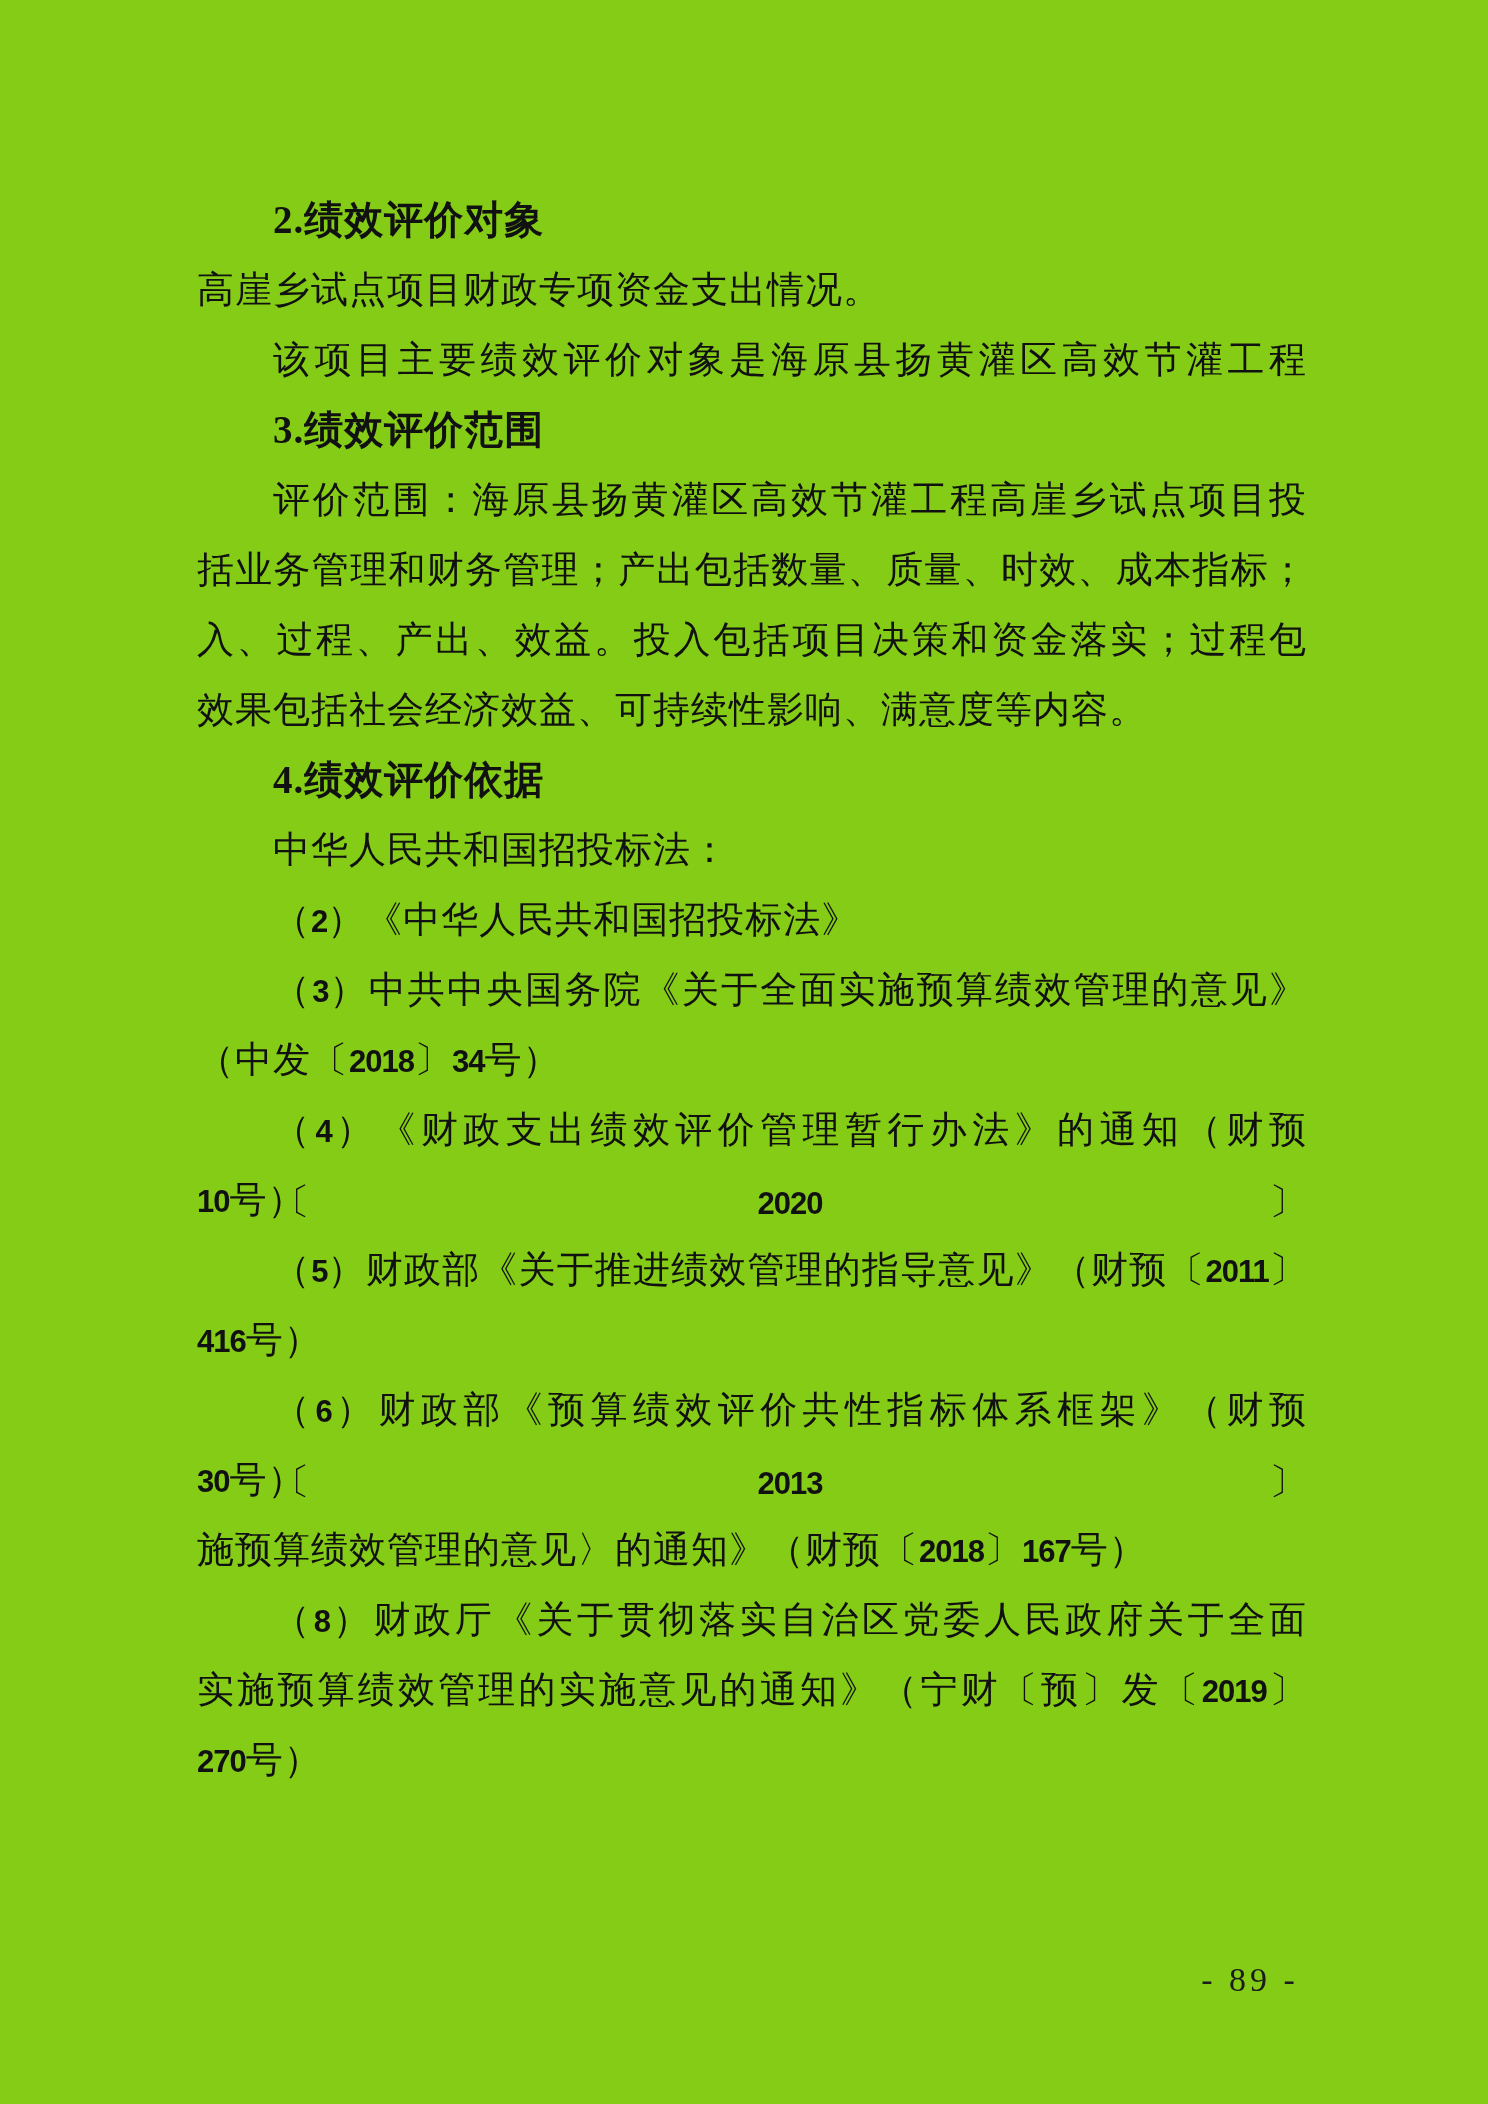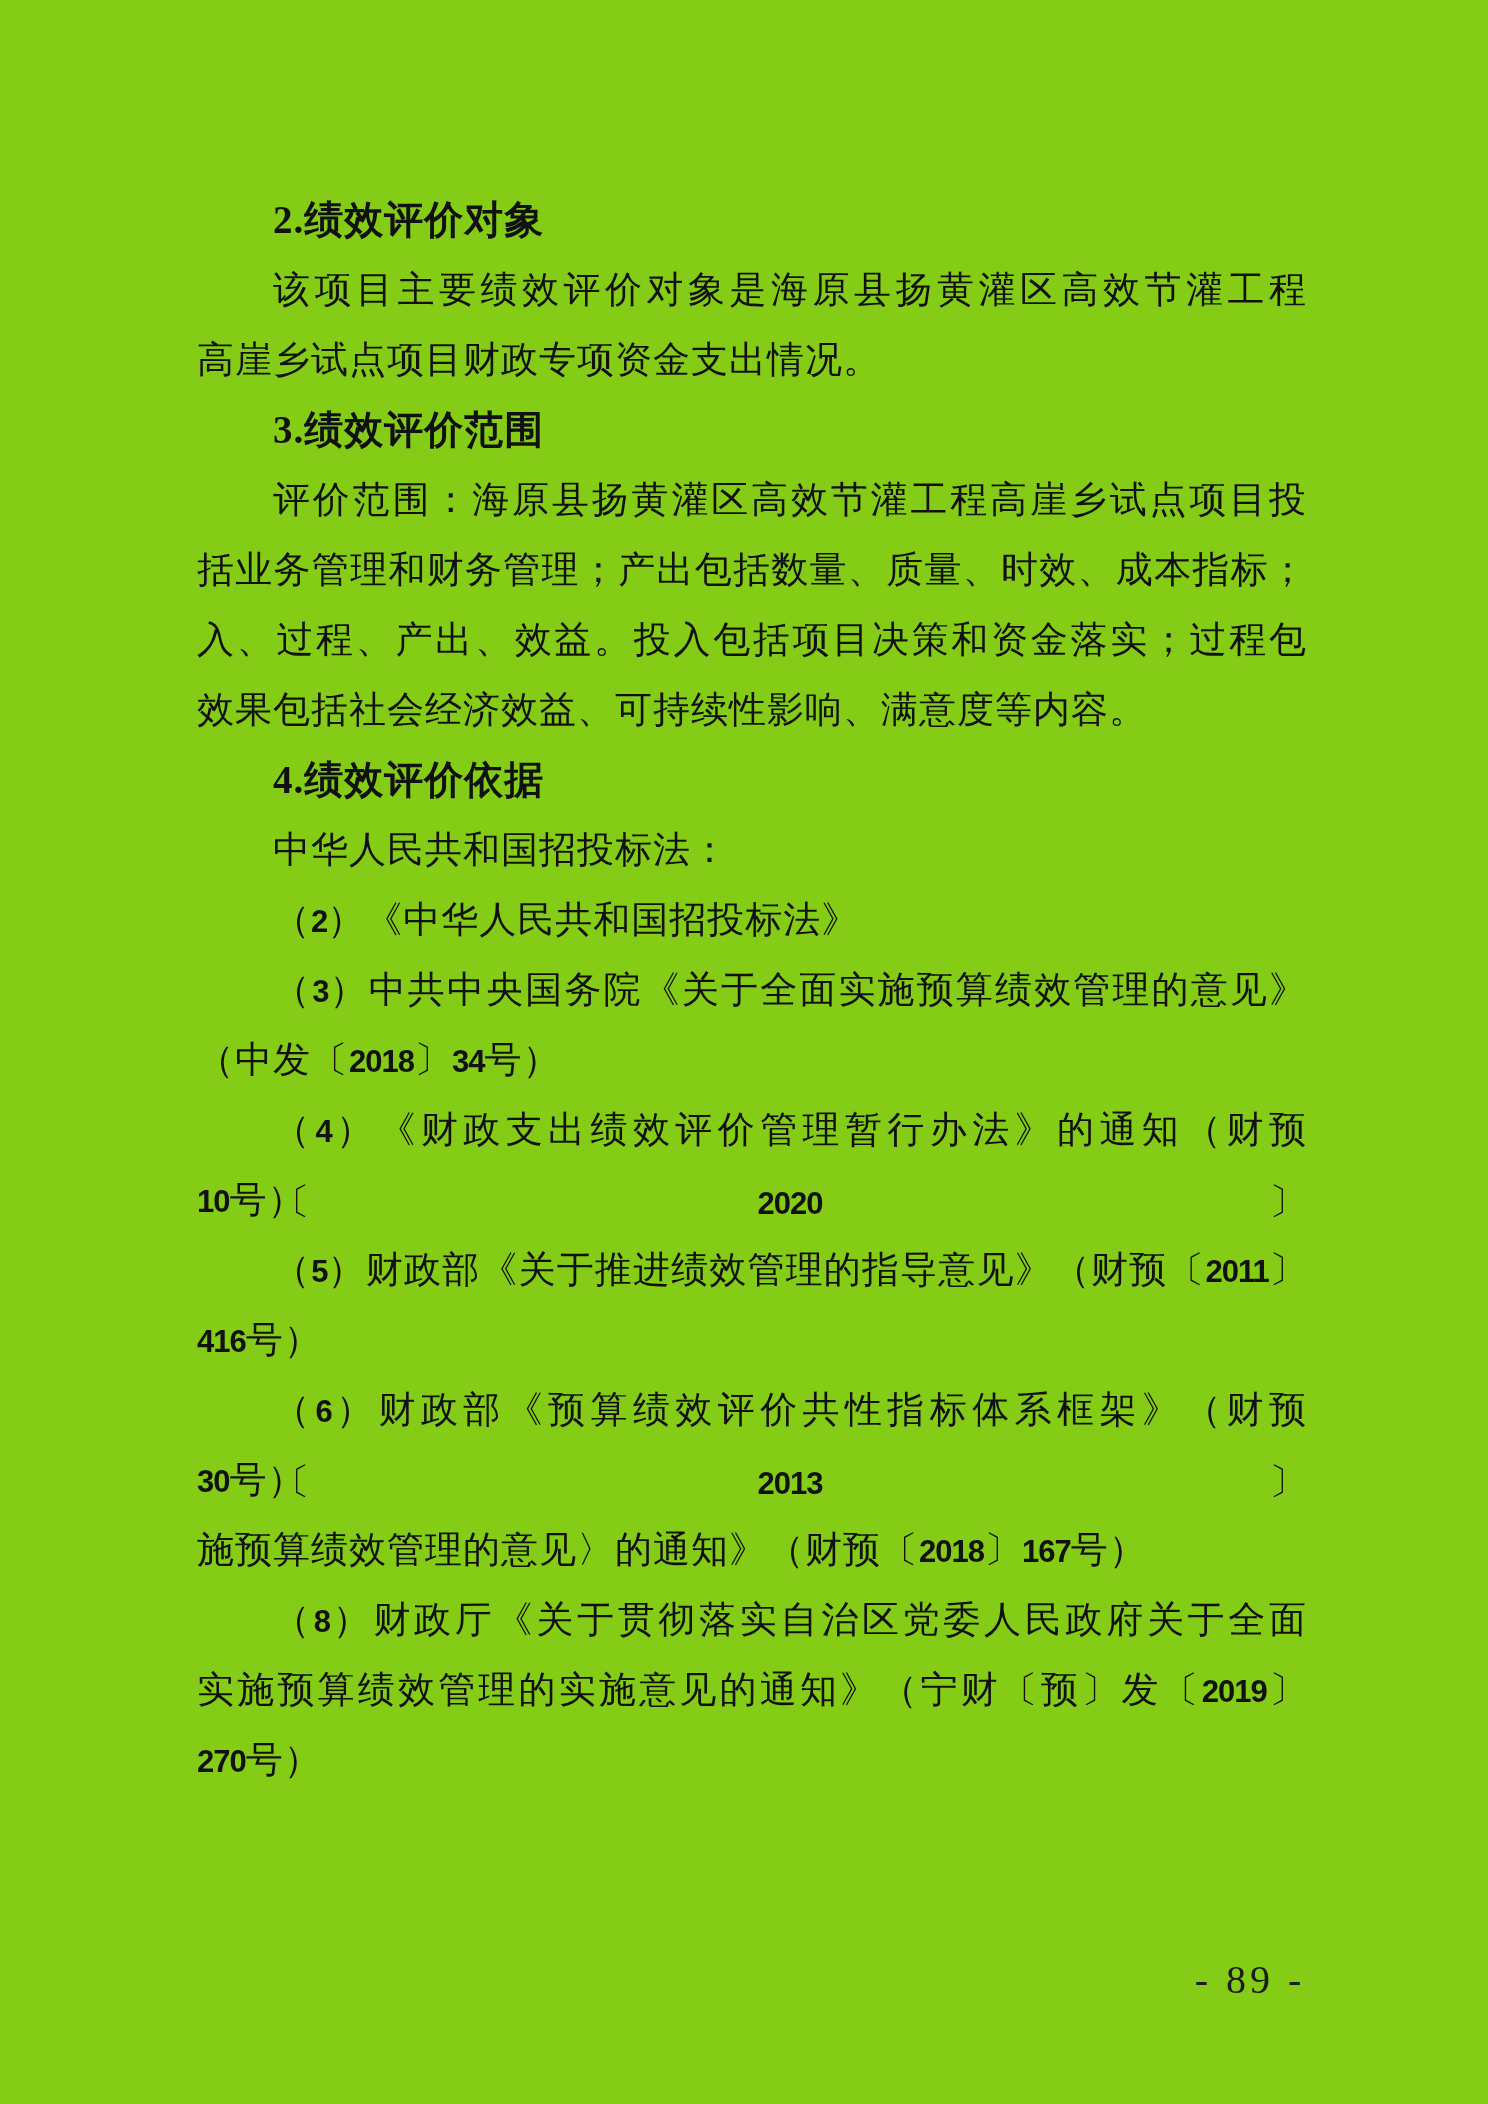--- a/index.html
+++ b/index.html
@@ -54,34 +54,34 @@
     letter-spacing: -1px;
   }
   .page-number {
     position: absolute;
     left: 1150px;
     top: 1958px;
     width: 200px;
     height: 44px;
     line-height: 44px;
     text-align: center;
-    font-size: 40px;
+    font-size: 34px;
     letter-spacing: 4px;
     color: #1c1c1c;
     font-family: "Liberation Serif", "DejaVu Serif", serif;
   }
 </style>
 </head>
 <body>
 
 <div class="page">
   <div class="content" id="content">
       <div class="line heading ind">2.绩效评价对象</div>
+      <div class="line">高崖乡试点项目财政专项资金支出情况。</div>
       <div class="line ind just">该项目主要绩效评价对象是海原县扬黄灌区高效节灌工程</div>
-      <div class="line">高崖乡试点项目财政专项资金支出情况。</div>
       <div class="line heading ind">3.绩效评价范围</div>
       <div class="line ind just">评价范围：海原县扬黄灌区高效节灌工程高崖乡试点项目投</div>
       <div class="line just">括业务管理和财务管理；产出包括数量、质量、时效、成本指标；</div>
       <div class="line just">入、过程、产出、效益。投入包括项目决策和资金落实；过程包</div>
       <div class="line">效果包括社会经济效益、可持续性影响、满意度等内容。</div>
       <div class="line heading ind">4.绩效评价依据</div>
       <div class="line ind">中华人民共和国招投标法：</div>
       <div class="line ind">（<span class="num">2</span>）《中华人民共和国招投标法》</div>
       <div class="line ind just">（<span class="num">3</span>）中共中央国务院《关于全面实施预算绩效管理的意见》</div>
       <div class="line">（中发〔<span class="num">2018</span>〕<span class="num">34</span>号）</div>

